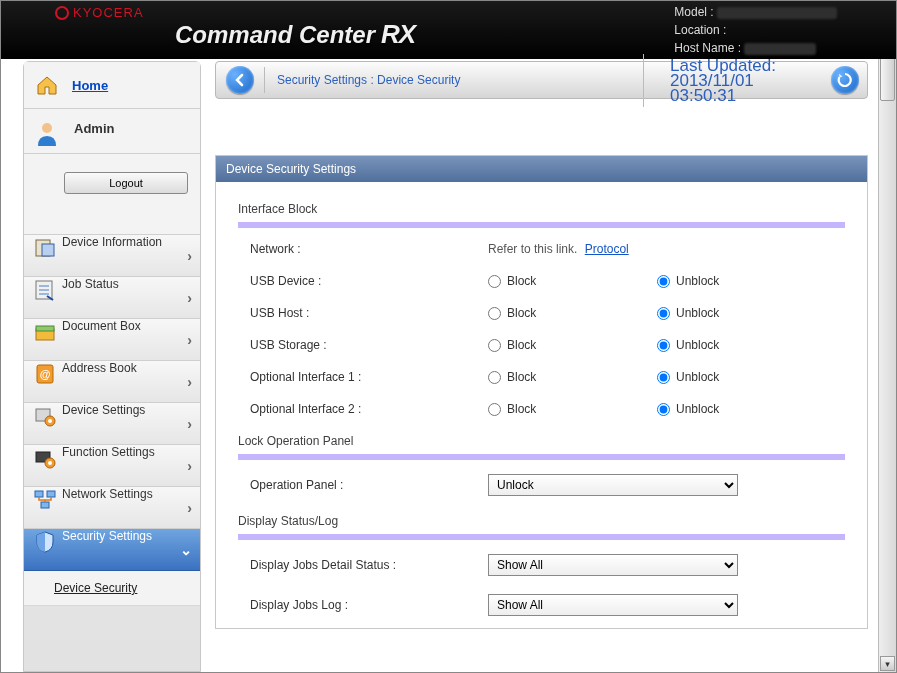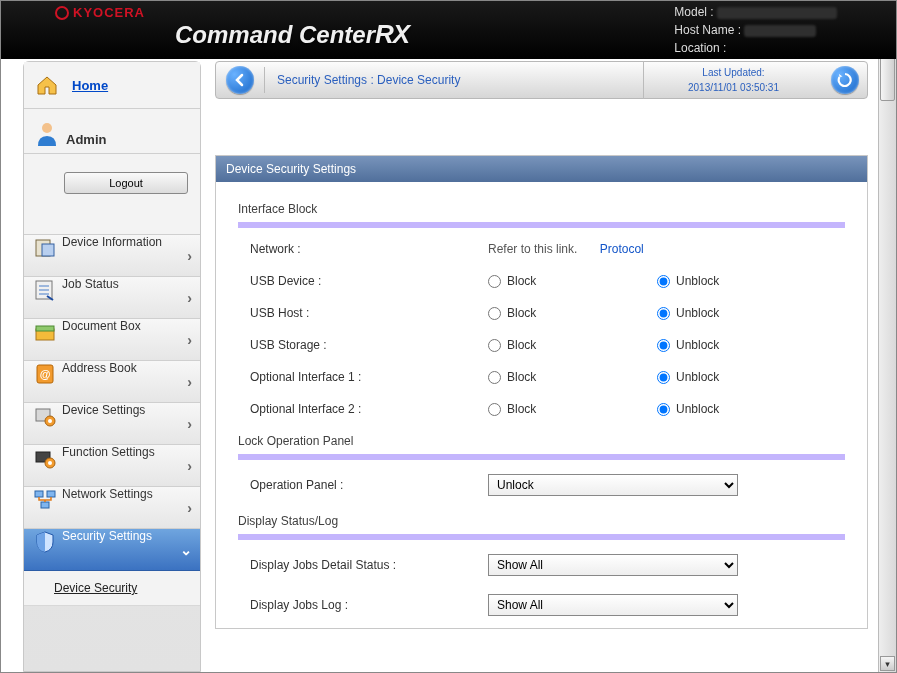--- a/index.html
+++ b/index.html
@@ -50,39 +50,39 @@
     height: 58px;
     color: #fff;
     position: relative;
     padding-left: 54px;
     padding-right: 24px;
   }
   .brand {
     position: absolute;
     left: 54px; top: 4px;
     color: #cf1224;
-    font-weight: bold;
+    font-weight: normal;
     font-size: 13px;
     letter-spacing: 1px;
     display:flex; align-items:center; gap:4px;
   }
   .brand .kicon {
     width:14px; height:14px; border:2px solid #cf1224; border-radius:50%;
     display:inline-block;
   }
   .cc-title {
     position: absolute;
     left: 174px; top: 18px;
     font-family: "Arial Black", Arial, sans-serif;
     font-style: italic;
     font-size: 24px;
     font-weight: 900;
     color: #f0f0f0;
     text-shadow: 0 2px 2px rgba(0,0,0,0.6);
-    display:flex; align-items:baseline; 
+    display:flex; align-items:baseline; gap:6px;
   }
   .cc-rx {
     font-style: italic;
     font-size: 26px;
     letter-spacing: -1px;
   }
   .header-info {
     position: absolute;
     right: 59px; top: 2px;
     font-size: 12px;
@@ -114,21 +114,21 @@
   .home-row {
     display:flex; align-items:center; gap:8px;
     padding:10px 10px;
     border-bottom:1px solid #cfcfcf;
     background:#f3f3f3;
   }
   .home-link {
     color:#0048c8; text-decoration:underline; font-weight:bold; font-size:13px;
   }
   .admin-row {
-    display:flex; align-items:flex-end; gap:2px;
+    display:flex; align-items:flex-start; gap:10px;
     padding:12px 10px 6px 10px;
     border-bottom:1px solid #cfcfcf;
     background:#f3f3f3;
   }
   .logout-wrap {
     padding: 18px 10px 40px 40px;
     background:#f3f3f3;
     border-bottom:1px solid #cfcfcf;
   }
   .logout-btn {
@@ -193,23 +193,22 @@
     display:flex; align-items:center; justify-content:center;
     color:#fff; font-size:15px;
     box-shadow: inset 0 0 3px rgba(255,255,255,0.6), 0 1px 1px rgba(0,0,0,0.3);
     cursor:pointer;
   }
   .crumb-divider { width:1px; height:26px; background:#bbb; margin-right:12px; }
   .breadcrumb { color:#2a5fbe; font-size:12px; flex:1; }
   .updated {
     border-left:1px solid #bbb;
     padding: 4px 26px;
-    color:#2a5fbe; font-size:10px; line-height:15px;
+    color:#2a5fbe; font-size:17px; line-height:15px;
     width:180px;
-    text-align:center;
   }
   .refresh-circle {
     width:28px; height:28px;
     margin: 0 8px;
     border-radius:50%;
     background: radial-gradient(circle at 30% 30%, #6ab2ff, #1363c6);
     display:flex; align-items:center; justify-content:center;
     color:#fff; font-size:16px;
     box-shadow: inset 0 0 3px rgba(255,255,255,0.6), 0 1px 1px rgba(0,0,0,0.3);
     cursor:pointer;
@@ -235,21 +234,21 @@
   }
   .form-row {
     display:flex; align-items:center;
     margin-bottom: 18px;
     font-size:12px; color:#333;
   }
   .form-label { width: 250px; padding-left:12px; color:#333; }
   .radio-col1 { width: 135px; display:flex; align-items:center; gap:6px; }
   .radio-col2 { display:flex; align-items:center; gap:6px;padding-left:34px; }
   .link-text { color:#555; }
-  .link-a { color:#1355c8; margin-left:19px; }
+  .link-a { color:#1355c8; text-decoration:underline; margin-left:4px; }
   .select {
     width: 250px; height:22px;
     border:1px solid #888;
     background: linear-gradient(to bottom,#fff,#eee);
     font-size:12px;
     padding: 2px 4px;
   }
   input[type=radio]{ width:13px; height:13px; }
   
   svg { display:block; }
@@ -267,22 +266,22 @@
     <div class="brand">
       <span class="kicon"></span>
       <span>KYOCERA</span>
     </div>
     <div class="cc-title">
       <span>Command Center</span>
       <span class="cc-rx">RX</span>
     </div>
     <div class="header-info">
       <div><span>Model :</span> <span class="blur"></span></div>
+      <div><span>Location :</span></div>
       <div><span>Host Name :</span> <span class="blur" style="width:72px"></span></div>
-      <div><span>Location :</span></div>
     </div>
   </div>
 
   <div class="page-body">
 
     <div class="sidebar">
       <div class="home-row">
         <span class="nav-icon">
           <svg width="24" height="24" viewBox="0 0 24 24">
               <path fill="#f6c14a" stroke="#a86f12" d="M3 12 L12 4 L21 12 L21 21 L14 21 L14 14 L10 14 L10 21 L3 21 Z"></path>

